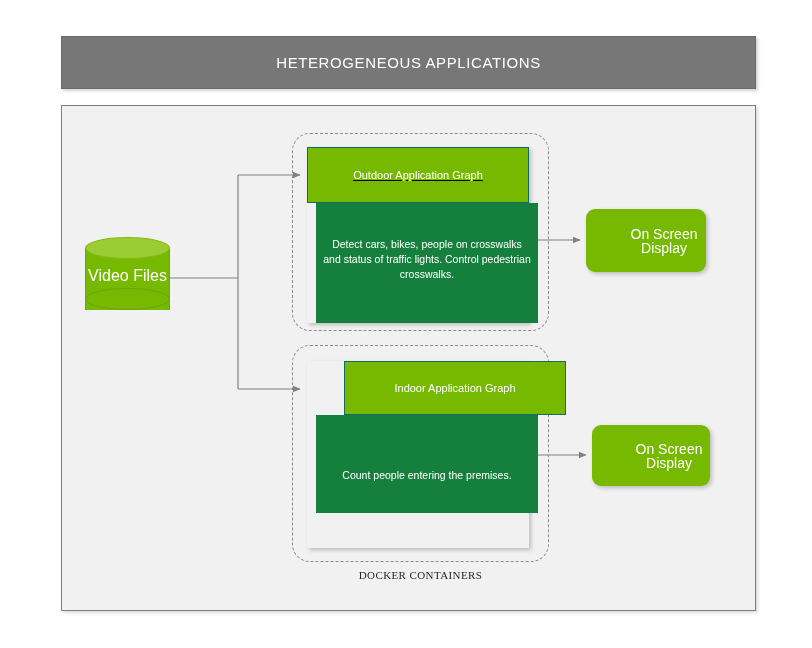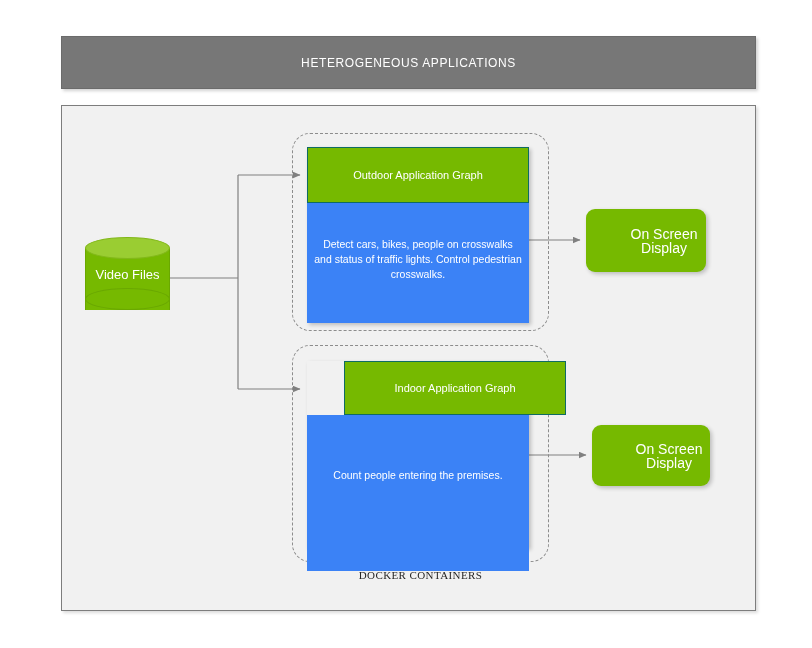--- a/index.html
+++ b/index.html
@@ -31,21 +31,21 @@
     background: #777777;
     border: 1px solid #6b6b6b;
     box-sizing: border-box;
     display: flex;
     align-items: center;
     justify-content: center;
     box-shadow: 2px 2px 3px rgba(0,0,0,0.18);
   }
   .header-title {
     color: #ffffff;
-    font-size: 12px;
+    font-size: 15px;
     letter-spacing: 0.6px;
     font-family: "Liberation Sans", sans-serif;
     white-space: nowrap;
   }
 
   
   .main-panel {
     position: absolute;
     left: 61px;
     top: 105px;
@@ -98,21 +98,21 @@
     border: 1px solid #82b81a;
     box-sizing: border-box;
   }
   .cyl-label {
     position: absolute;
     left: 0;
     top: 30px;
     width: 85px;
     text-align: center;
     color: #ffffff;
-    font-size: 13px;
+    font-size: 16px;
     z-index: 5;
     font-family: "Liberation Sans", sans-serif;
   }
 
   
   .docker-container {
     position: absolute;
     border: 1px dashed #8c8c8c;
     border-radius: 18px;
     box-sizing: border-box;
@@ -145,40 +145,40 @@
     left: 0;
     top: 0;
     width: 100%;
     background: #76b900;
     border: 1px solid #0f6b63;
     box-sizing: border-box;
     display: flex;
     align-items: center;
     justify-content: center;
   }
-  .app-outdoor .app-head { height: 56px; }
+  .app-outdoor .app-head { height: 56px; text-decoration: underline; }
   .app-indoor  .app-head { height: 54px; margin-left: 37px; }
 
   .app-head-label {
     color: #ffffff;
     font-size: 11px;
     font-family: "Liberation Sans", sans-serif;
     white-space: nowrap;
   }
 
   .app-body {
     position: absolute;
-    left: 0;
+    left: 9px;
     width: 100%;
-    background: #3b82f6;
+    background: #15803d;
     box-sizing: border-box;
     padding-left: 40px;
   }
   .app-outdoor .app-body { top: 56px; height: 120px; }
-  .app-indoor  .app-body { top: 54px; height: 156px; }
+  .app-indoor  .app-body { top: 54px; height: 98px; }
 
   .app-body-text {
     position: absolute;
     left: 6px;
     width: calc(100% - 12px);
     text-align: center;
     color: #ffffff;
     font-size: 10.5px;
     line-height: 15px;
     font-family: "Liberation Sans", sans-serif;

